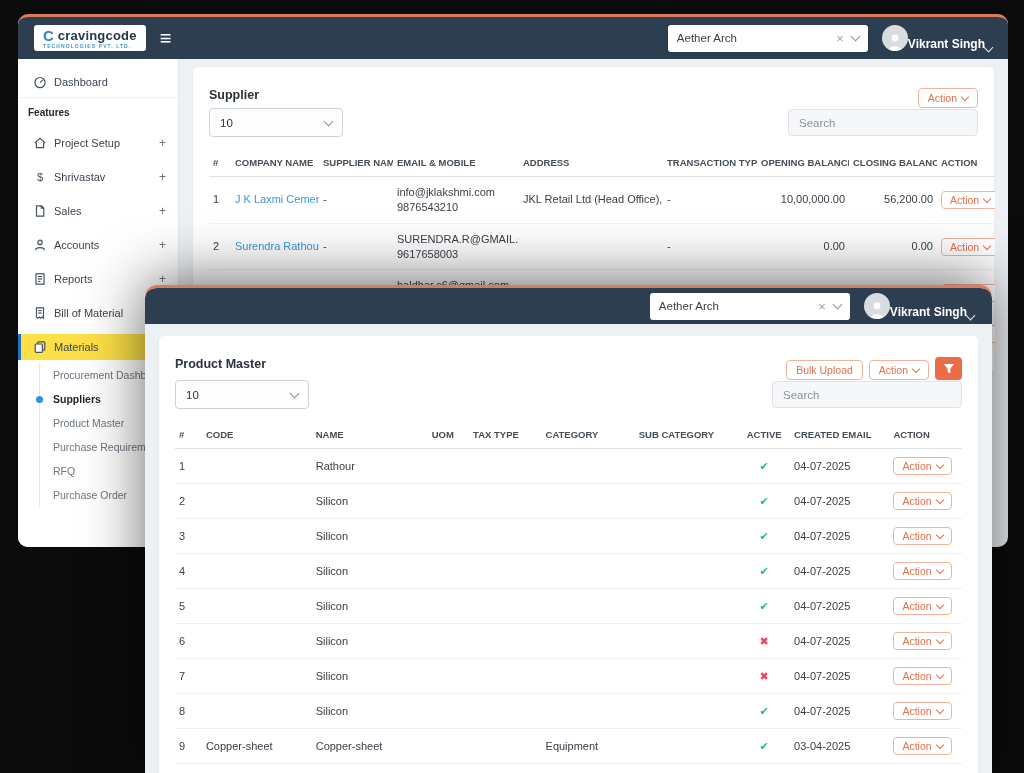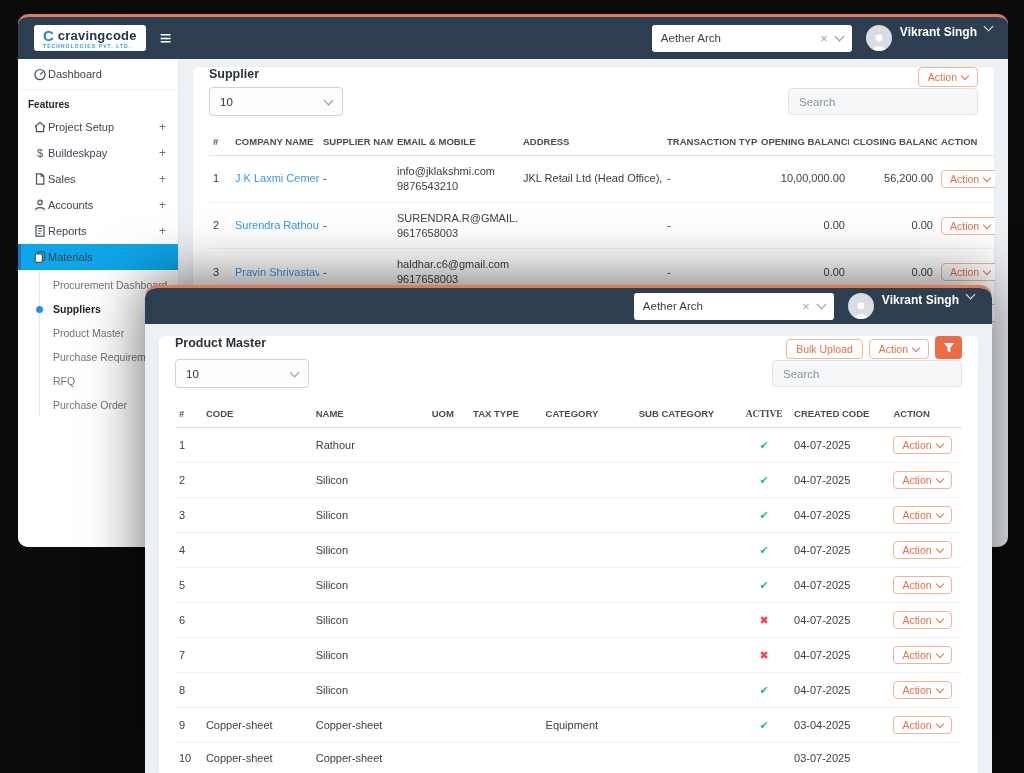--- a/index.html
+++ b/index.html
@@ -20,61 +20,61 @@
   .logo-box{background:#fff;border-radius:3px;padding:3px 9px 2px;line-height:1;display:flex;flex-direction:column;}
   .logo-line{display:flex;align-items:center;gap:4px;}
   .logo-c{color:#2e86c1;font-weight:bold;font-size:15px;}
   .logo-text{color:#24384a;font-weight:bold;font-size:13px;letter-spacing:.2px;}
   .logo-sub{color:#3a9bd5;font-size:5px;font-weight:bold;letter-spacing:1.1px;margin-top:1px;}
   .hamburger{color:#fff;font-size:20px;line-height:1;cursor:pointer;}
   .proj-select{margin-left:auto;background:#fff;border-radius:3px;height:27px;width:182px;display:flex;align-items:center;padding:0 9px;font-size:11.5px;color:#3a4149;cursor:pointer;}
   .proj-select .spacer{flex:1;}
   .sel-clear{color:#9aa3ab;font-size:13px;margin-right:8px;}
   .chev{width:6px;height:6px;border-right:1.6px solid #8b949c;border-bottom:1.6px solid #8b949c;transform:rotate(45deg);margin-top:-3px;}
-  .user{display:flex;align-items:flex-start;gap:8px;cursor:pointer;}
+  .user{display:flex;align-items:flex-end;cursor:pointer;}
   .avatar{width:26px;height:26px;border-radius:50%;background:#d9dde1;display:flex;align-items:flex-end;justify-content:center;overflow:hidden;}
   .user-name{color:#fff;font-size:12px;font-weight:bold;}
   .chev-white{width:6px;height:6px;border-right:1.6px solid #e8ecef;border-bottom:1.6px solid #e8ecef;transform:rotate(45deg);margin-top:-2px;}
 
   
   .app-body{display:flex;height:calc(100% - 42px);}
   .sidebar{width:160px;background:#fff;border-right:1px solid #e4e8eb;overflow:hidden;flex-shrink:0;}
   .side-company{padding:9px 12px 10px;border-bottom:1px solid #edf0f2;font-weight:bold;font-size:10.5px;color:#35404a;line-height:1.5;}
-  .side-item{display:flex;align-items:center;gap:1px;padding:6px 12px;font-size:11px;color:#3c4550;cursor:pointer;border-left:3px solid transparent;}
+  .side-item{display:flex;align-items:center;gap:7px;padding:6px 12px;font-size:11px;color:#3c4550;cursor:pointer;border-left:3px solid transparent;margin-top:8px;}
   .side-item .glyph{width:14px;height:14px;flex-shrink:0;display:flex;align-items:center;justify-content:center;}
   .side-item .plus{margin-left:auto;color:#6b7680;font-size:12px;}
-  .side-item.active{background:#0ea5e9;border-left-color:#2273bf;}
+  .side-item.active{background:#fde047;border-left-color:#2273bf;}
   .side-dashboard{padding:8px 12px;border-bottom:1px solid #edf0f2;}
   .side-features{padding:9px 10px 4px;font-size:10px;font-weight:bold;color:#222a31;}
   .submenu{margin:3px 0 8px 21px;border-left:1px solid #e3e7ea;padding-left:13px;}
   .sub-item{position:relative;padding:6px 0;font-size:10.5px;color:#6b7680;cursor:pointer;}
   .sub-item.active{color:#1d2328;font-weight:bold;}
   .sub-item.active::before{content:"";position:absolute;left:-17px;top:9px;width:7px;height:7px;border-radius:50%;background:#2e8fe8;}
 
   
   .main{flex:1;padding:8px 14px;overflow:hidden;}
-  .card{background:#fff;border-radius:5px;padding:0 16px;box-shadow:0 1px 3px rgba(40,50,60,.06);}
+  .card{background:#fff;border-radius:5px;padding:21px 16px;box-shadow:0 1px 3px rgba(40,50,60,.06);}
   .card-head{display:flex;align-items:flex-start;justify-content:space-between;}
   .card-title{font-size:12.5px;font-weight:bold;color:#2b333b;}
   .head-btns{display:flex;gap:6px;align-items:flex-end;}
   .btn-outline{border:1px solid #f0b49b;color:#e4714b;background:#fff;border-radius:4px;font-size:10.5px;padding:3px 9px;cursor:pointer;white-space:nowrap;display:inline-flex;align-items:center;gap:5px;}
   .btn-outline .bcaret{width:5px;height:5px;border-right:1.4px solid #e4714b;border-bottom:1.4px solid #e4714b;transform:rotate(45deg);margin-top:-2px;}
   .btn-filter{background:#ec6c47;border:none;border-radius:4px;width:27px;height:23px;display:flex;align-items:center;justify-content:center;cursor:pointer;}
   .controls{display:flex;align-items:center;justify-content:space-between;}
   .pgsize{width:112px;height:27px;border:1px solid #ccd3d9;border-radius:4px;background:#fdfdfe;display:flex;align-items:center;padding:0 10px;font-size:11.5px;color:#333;cursor:pointer;}
   .pgsize .spacer{flex:1;}
   .search{width:190px;height:27px;border:1px solid #dfe4e8;border-radius:4px;background:#f5f7f9;padding:0 10px;font-size:11.5px;color:#55606a;box-sizing:border-box;outline:none;font-family:"Liberation Sans",sans-serif;}
   .search::placeholder{color:#8a949c;}
 
   
   table{width:100%;border-collapse:collapse;table-layout:fixed;margin-top:12px;}
   th{text-align:left;font-size:9.5px;font-weight:bold;color:#454d55;padding:8px 4px;border-bottom:1px solid #dfe3e7;white-space:nowrap;overflow:hidden;}
   td{font-size:11px;color:#3a4149;padding:8px 4px;border-bottom:1px solid #eef0f3;vertical-align:middle;white-space:nowrap;overflow:hidden;line-height:1.35;}
   th.r,td.r{text-align:right;}
-  th.c,td.c{text-align:center;font-family:Liberation Serif, serif;}
+  th.c,td.c{text-align:center;}
   a.link{color:#3b97dc;text-decoration:none;cursor:pointer;}
   .check-true{color:#1dbf8e;font-size:11px;}
   .check-false{color:#ef4456;font-size:11px;}
   .svgi{display:block;}
 </style>
 </head>
 <body>
 
 <div class="window" id="bg-window">
   <div class="topbar">
@@ -125,21 +125,21 @@
             </span>
             <span>Project Setup</span>
             <span class="plus">+</span>
           </div>
           <div class="side-item">
             <span class="glyph">
               <svg class="svgi" width="14" height="14" viewBox="0 0 14 14">
                 <text x="4" y="11" font-size="11" fill="#44525f" font-family="Liberation Sans, sans-serif">$</text>
               </svg>
             </span>
-            <span>Buildeskpay</span>
+            <span>Shrivastav</span>
             <span class="plus">+</span>
           </div>
           <div class="side-item">
             <span class="glyph">
               <svg class="svgi" width="14" height="14" viewBox="0 0 14 14" fill="none" stroke="#44525f" stroke-width="1.2">
                 <path d="M3.5,1.8 H8.5 L10.8,4 V12.2 H3.5 Z"></path>
                 <path d="M8.3,1.8 V4.2 H10.8"></path>
               </svg>
             </span>
             <span>Sales</span>
@@ -159,20 +159,30 @@
             <span class="glyph">
               <svg class="svgi" width="14" height="14" viewBox="0 0 14 14" fill="none" stroke="#44525f" stroke-width="1.2">
                 <rect x="3" y="1.8" width="8" height="10.4"></rect>
                 <line x1="5" y1="4.5" x2="9" y2="4.5"></line>
                 <line x1="5" y1="7" x2="9" y2="7"></line>
                 <line x1="5" y1="9.5" x2="7.5" y2="9.5"></line>
               </svg>
             </span>
             <span>Reports</span>
             <span class="plus">+</span>
+          </div>
+          <div class="side-item">
+            <span class="glyph">
+              <svg class="svgi" width="14" height="14" viewBox="0 0 14 14" fill="none" stroke="#44525f" stroke-width="1.2">
+                <path d="M3.5,1.8 H10.5 V12.2 L9,11.1 7.6,12.2 6.2,11.1 4.9,12.2 3.5,11.1 Z"></path>
+                <line x1="5.3" y1="4.6" x2="8.7" y2="4.6"></line>
+                <line x1="5.3" y1="7" x2="8.7" y2="7"></line>
+              </svg>
+            </span>
+            <span>Bill of Material</span>
           </div>
           <div class="side-item active">
             <span class="glyph">
               <svg class="svgi" width="14" height="14" viewBox="0 0 14 14" fill="none" stroke="#44525f" stroke-width="1.2">
                 <rect x="4.6" y="1.8" width="7.2" height="8.4" rx="1"></rect>
                 <rect x="2.2" y="4" width="7.2" height="8.4" rx="1" fill="#fff"></rect>
               </svg>
             </span>
             <span>Materials</span>
           </div>
@@ -363,21 +373,21 @@
         <thead id="product-thead">
             <tr>
               <th>#</th>
               <th>CODE</th>
               <th>NAME</th>
               <th>UOM</th>
               <th>TAX TYPE</th>
               <th>CATEGORY</th>
               <th>SUB CATEGORY</th>
               <th class="c">ACTIVE</th>
-              <th>CREATED CODE</th>
+              <th>CREATED EMAIL</th>
               <th>ACTION</th>
             </tr>
           </thead>
         <tbody id="product-tbody">
             <tr>
               <td>1</td>
               <td></td>
               <td>Rathour</td>
               <td></td>
               <td></td>

